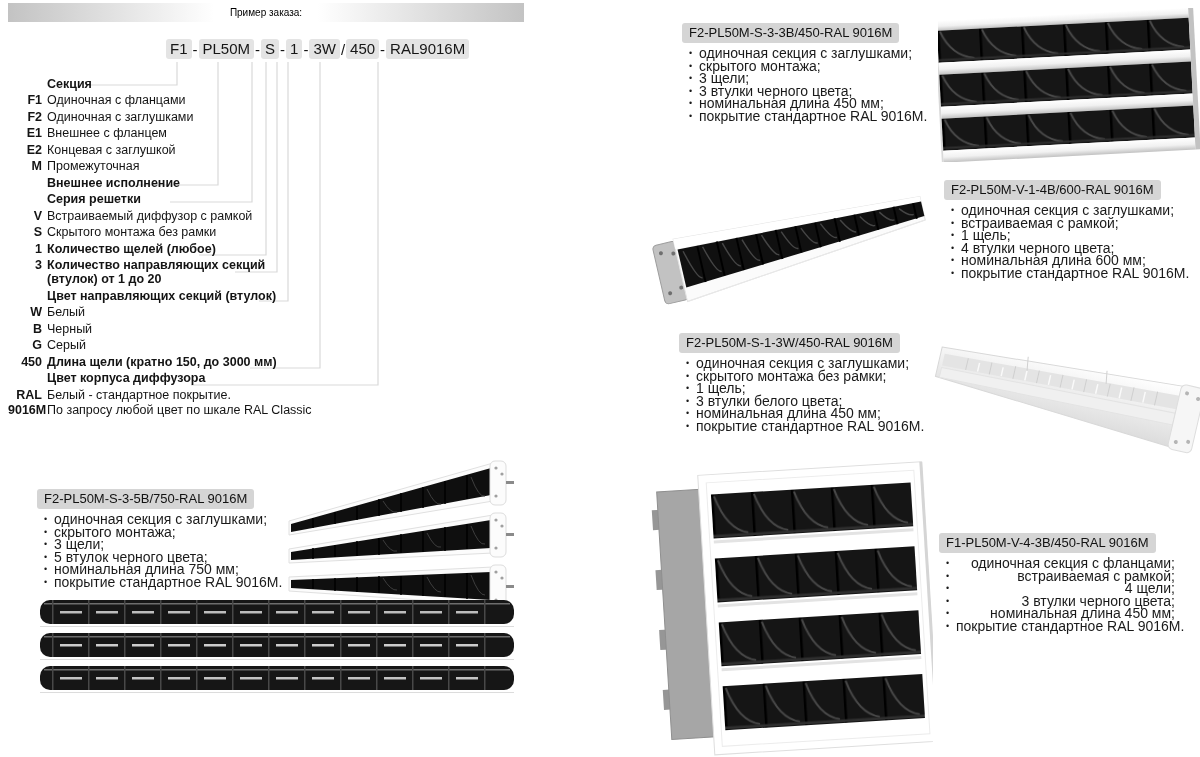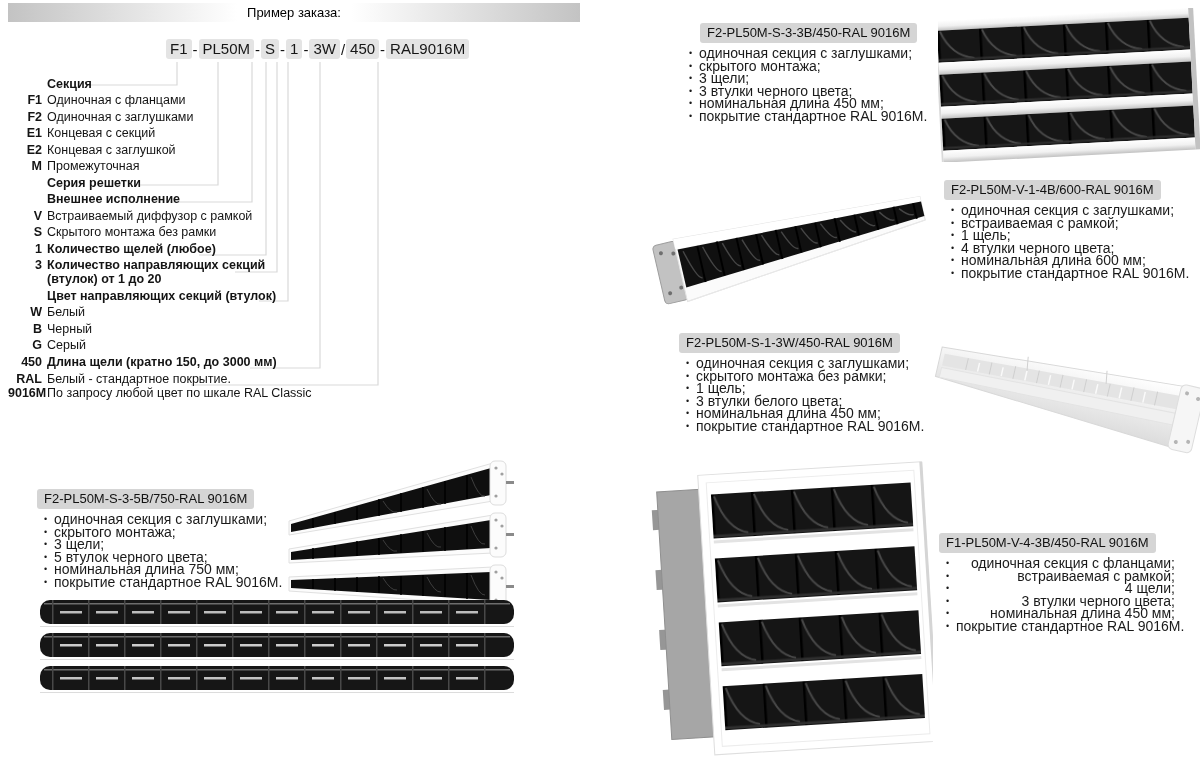--- a/index.html
+++ b/index.html
@@ -5,24 +5,24 @@
   html,body{margin:0;padding:0;}
   body{
     position:relative;width:1200px;height:757px;overflow:hidden;
     background:#ffffff;color:#141414;
     font-family:"Liberation Sans","DejaVu Sans",sans-serif;
     -webkit-font-smoothing:antialiased;
   }
   .abs{position:absolute;}
   
   .header-bar{
-    left:8px;top:3px;width:572px;height:19px;
+    left:8px;top:3px;width:516px;height:19px;
     background:linear-gradient(to right,#c3c3c3,#ffffff 40%,#ffffff 60%,#c3c3c3);
     display:flex;align-items:center;justify-content:center;
-    font-size:13px;color:#000;
+    font-size:10px;color:#000;
   }
   
   .code-row{left:166px;top:39px;display:flex;align-items:center;}
   .code-row .chip{
     background:#e4e4e4;border-radius:3px;padding:1px 4px 2px;
     font-size:15px;color:#161616;white-space:nowrap;
   }
   .code-row .sep{font-size:15px;color:#161616;margin:0 1px;}
   
   .legend{left:8px;top:77px;width:430px;}
@@ -105,41 +105,41 @@
       <span class="ltext">Одиночная с фланцами</span>
     </div>
 
     <div class="lrow">
       <span class="lcode">F2</span>
       <span class="ltext">Одиночная с заглушками</span>
     </div>
 
     <div class="lrow">
       <span class="lcode">E1</span>
-      <span class="ltext">Концевая с секций</span>
+      <span class="ltext">Внешнее с фланцем</span>
     </div>
 
     <div class="lrow">
       <span class="lcode">E2</span>
       <span class="ltext">Концевая с заглушкой</span>
     </div>
 
     <div class="lrow">
       <span class="lcode">M</span>
       <span class="ltext">Промежуточная</span>
     </div>
 
     <div class="lrow cat">
       <span class="lcode"></span>
+      <span class="ltext">Внешнее исполнение</span>
+    </div>
+
+    <div class="lrow cat">
+      <span class="lcode"></span>
       <span class="ltext">Серия решетки</span>
-    </div>
-
-    <div class="lrow cat">
-      <span class="lcode"></span>
-      <span class="ltext">Внешнее исполнение</span>
     </div>
 
     <div class="lrow">
       <span class="lcode">V</span>
       <span class="ltext">Встраиваемый диффузор с рамкой</span>
     </div>
 
     <div class="lrow">
       <span class="lcode">S</span>
       <span class="ltext">Скрытого монтажа без рамки</span>
@@ -174,33 +174,37 @@
     <div class="lrow">
       <span class="lcode">G</span>
       <span class="ltext">Серый</span>
     </div>
 
     <div class="lrow cat">
       <span class="lcode">450</span>
       <span class="ltext">Длина щели (кратно 150, до 3000 мм)</span>
     </div>
 
+    <div class="lrow cat">
+      <span class="lcode"></span>
+      <span class="ltext">Цвет корпуса диффузора</span>
+    </div>
 
     <div class="lrow sp">
       <span class="lcode">RAL</span>
       <span class="ltext">Белый - стандартное покрытие.</span>
     </div>
 
     <div class="lrow tight">
       <span class="lcode">9016M</span>
       <span class="ltext">По запросу любой цвет по шкале RAL Classic</span>
     </div>
   </div>
 
-<div class="abs" style="left:700px;top:23px;">
+<div class="abs" style="left:682px;top:23px;">
   <div class="pcode">F2-PL50M-S-3-3B/450-RAL 9016M</div>
 </div>
 <ul class="abs blist" style="left:688px;top:48px;">
 
 <li>одиночная секция с заглушками;</li>
     <li>скрытого монтажа;</li>
     <li>3 щели;</li>
     <li>3 втулки черного цвета;</li>
     <li>номинальная длина 450 мм;</li>
     <li>покрытие стандартное RAL 9016M.</li>

